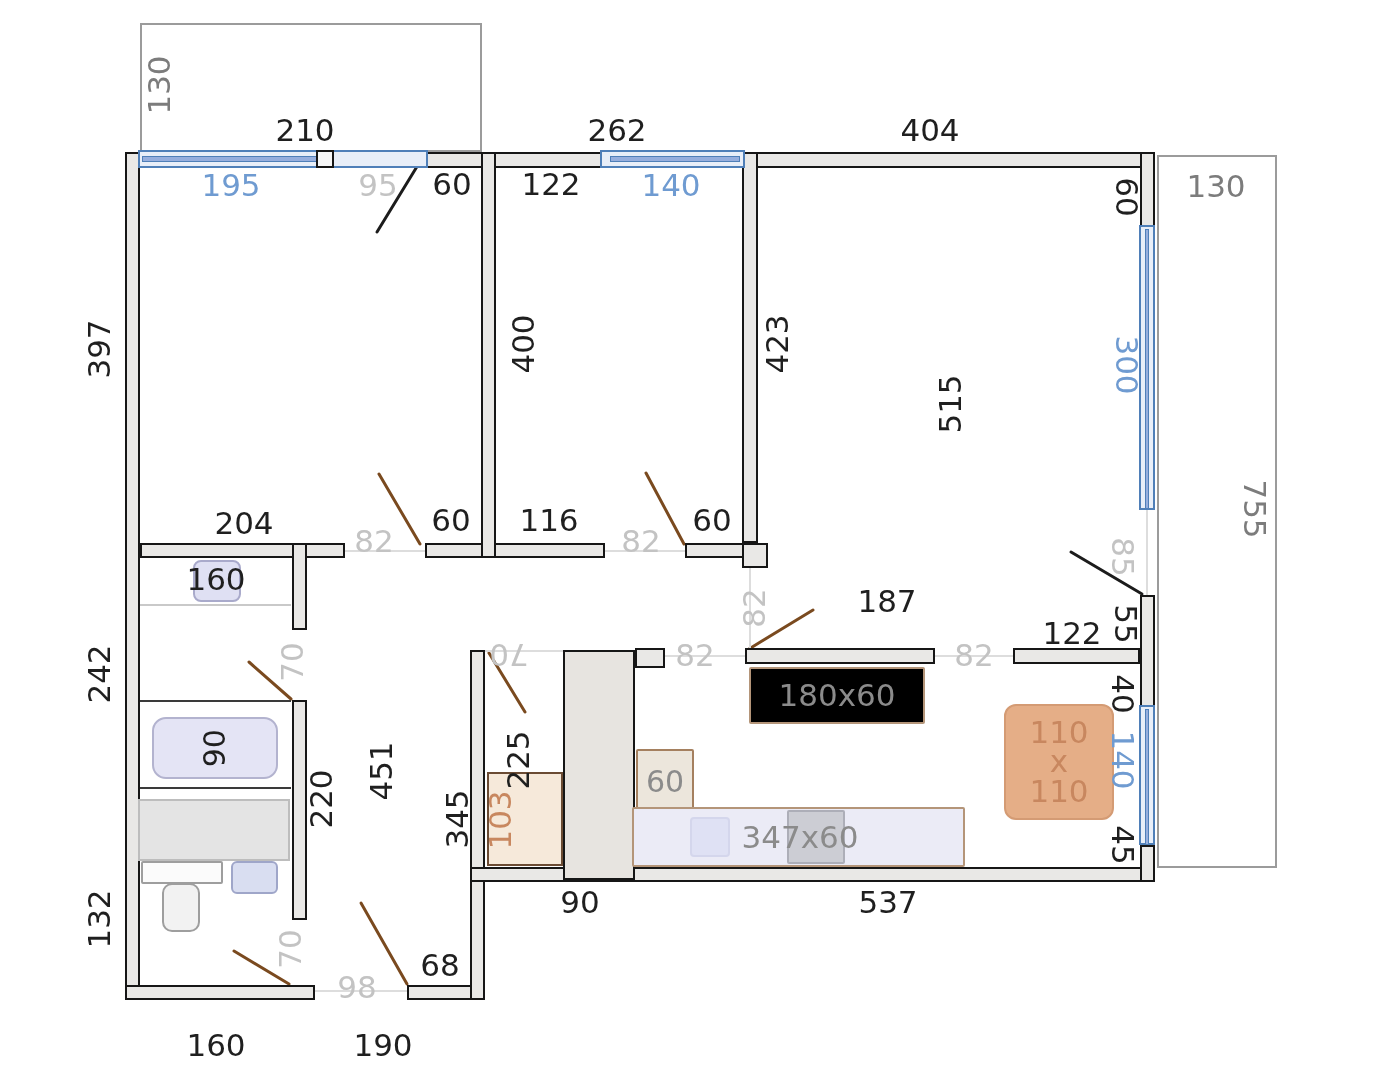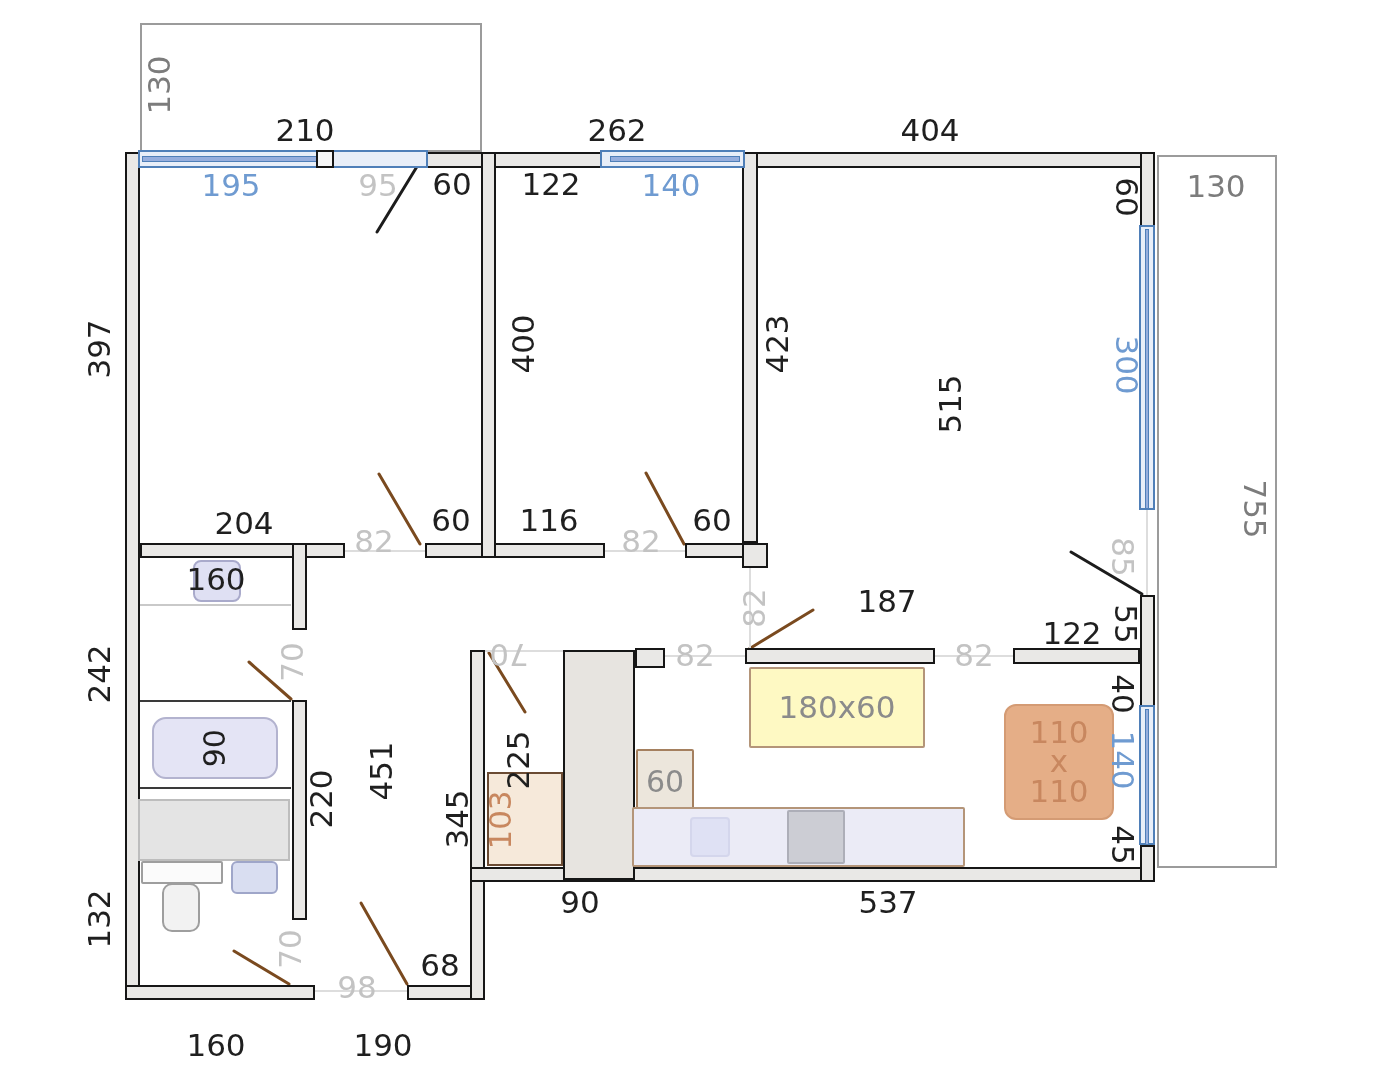--- a/index.html
+++ b/index.html
@@ -95,21 +95,24 @@
     <div class="furn" style="left: 141px; top: 861px; width: 82px; height: 23px; background: rgb(251, 251, 251); border: 2px solid rgb(158, 158, 158); border-radius: 2px;"></div>
     <div class="furn" style="left: 231px; top: 861px; width: 47px; height: 33px; background: rgb(217, 222, 241); border: 2px solid rgb(159, 166, 201); border-radius: 6px;"></div>
     <div class="furn" style="left: 162px; top: 883px; width: 38px; height: 49px; background: rgb(242, 242, 242); border: 2px solid rgb(158, 158, 158); border-radius: 10px;"></div>
     <div class="furn" style="left: 487px; top: 772px; width: 76px; height: 94px; background: rgb(246, 233, 218); border: 2px solid rgb(107, 75, 51); border-radius: 0px;"></div>
     <div class="furn" style="left: 636px; top: 749px; width: 58px; height: 66px; background: rgb(236, 230, 220); border: 2px solid rgb(165, 128, 95); border-radius: 2px;">
       <span class="furnlbl cls-furn" style="font-size: 30px;">60</span>
     </div>
     <div class="furn" style="left: 632px; top: 807px; width: 333px; height: 60px; background: rgb(235, 235, 246); border: 2px solid rgb(180, 149, 121); border-radius: 2px;"></div>
     <div class="furn" style="left: 690px; top: 817px; width: 40px; height: 40px; background: rgb(223, 225, 244); border: 2px solid rgb(212, 214, 236); border-radius: 4px;"></div>
     <div class="furn" style="left: 787px; top: 810px; width: 58px; height: 54px; background: rgb(204, 205, 212); border: 2px solid rgb(173, 174, 184); border-radius: 2px;"></div>
-    <div class="furn" style="left: 749px; top: 667px; width: 176px; height: 81px; background: #fef9c3; border: 2px solid rgb(180, 149, 121); border-radius: 2px;">
+    <div class="furn" style="left: 700px; top: 812px; width: 200px; height: 52px; border-radius: 0px;">
+      <span class="furnlbl cls-furn" style="font-size: 31px;">347x60</span>
+    </div>
+    <div class="furn" style="left: 749px; top: 667px; width: 176px; height: 57px; background: #000000; border: 2px solid rgb(180, 149, 121); border-radius: 2px;">
       <span class="furnlbl cls-furn" style="font-size: 31px;">180x60</span>
     </div>
     <div class="furn" style="left: 1004px; top: 704px; width: 110px; height: 116px; background: rgb(229, 174, 135); border: 2px solid rgb(212, 155, 116); border-radius: 12px;">
       <span class="furnlbl cls-orange" style="font-size: 31px;">110
 x
 110</span>
     </div>
     <span class="lbl cls-mid" style="left: 160px; top: 85px; transform: translate(-50%, -50%) rotate(-90deg);">130</span>
     <span class="lbl cls-dim" style="left: 305px; top: 131px; transform: translate(-50%, -50%) rotate(0deg);">210</span>
     <span class="lbl cls-dim" style="left: 617px; top: 131px; transform: translate(-50%, -50%) rotate(0deg);">262</span>

